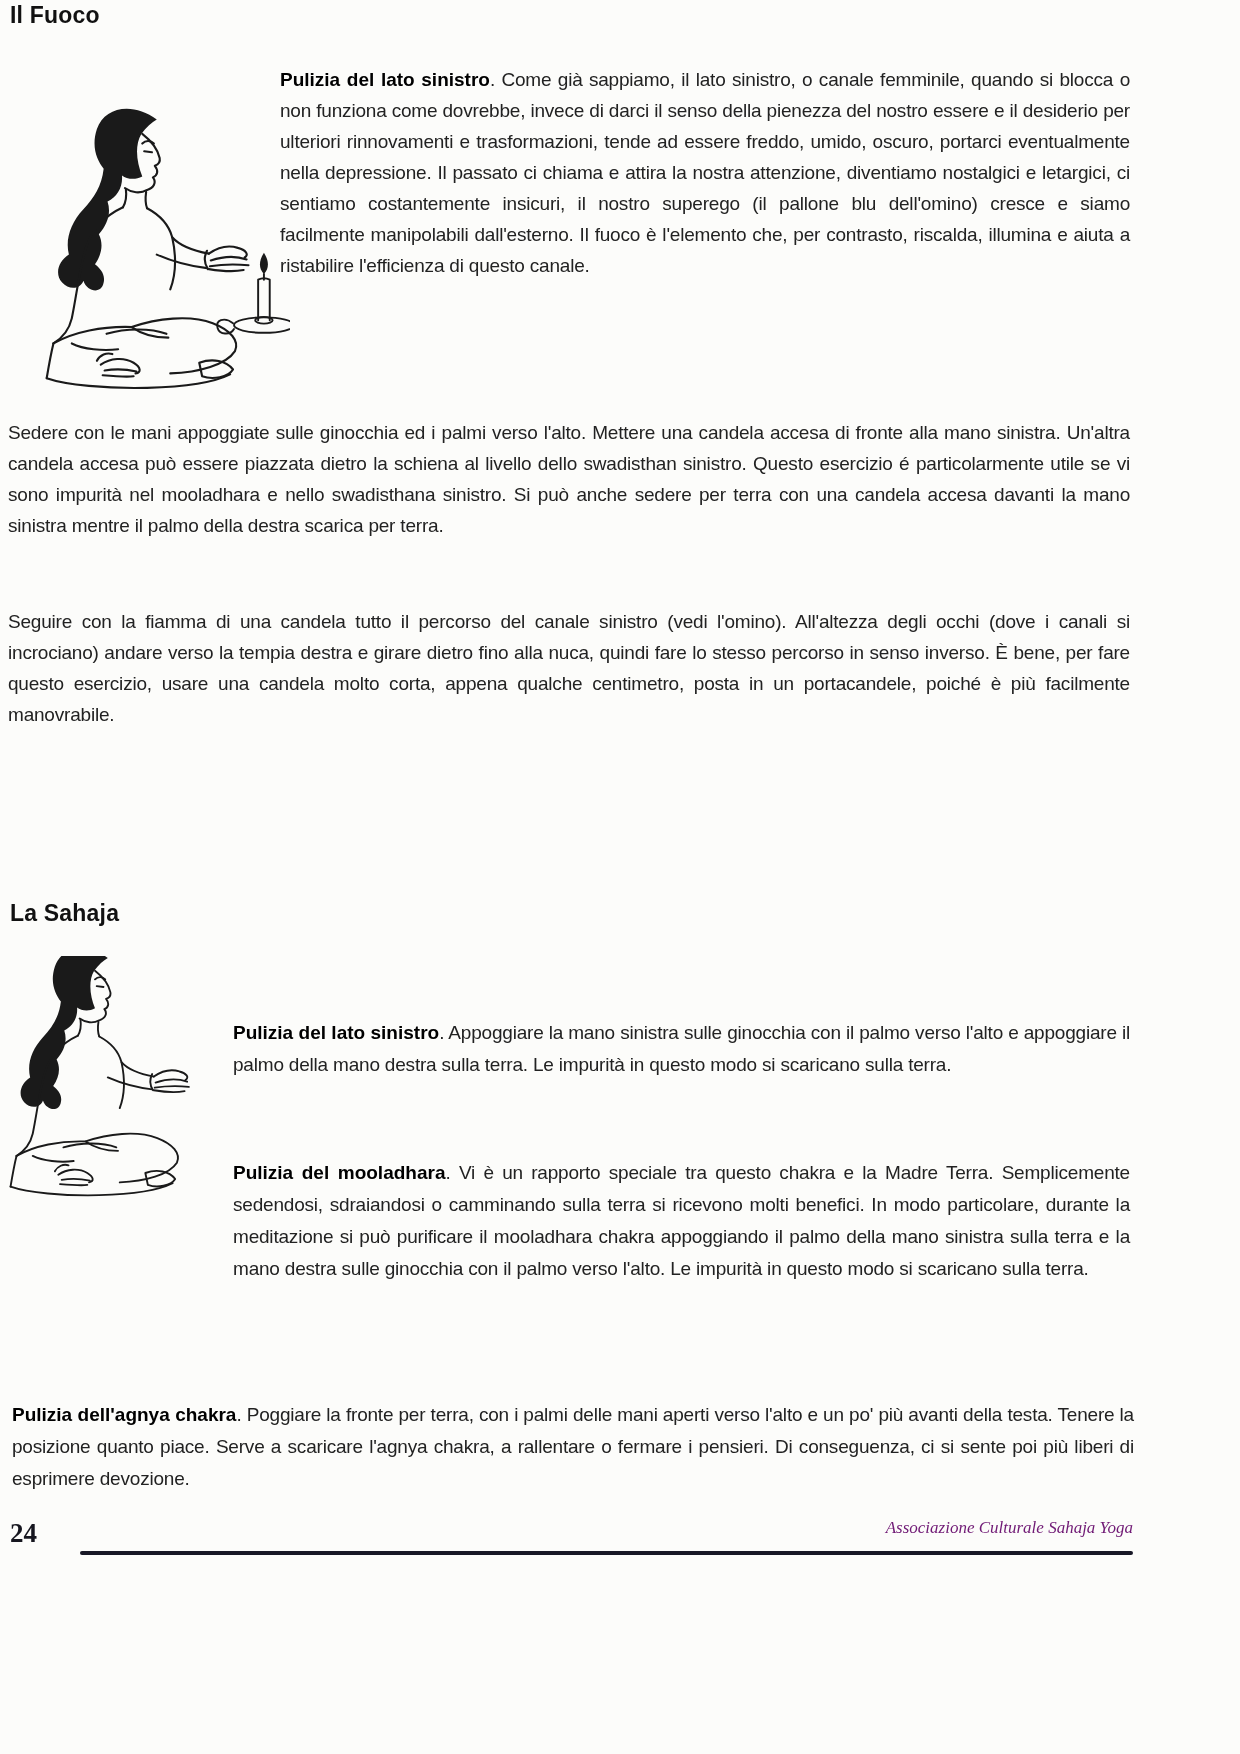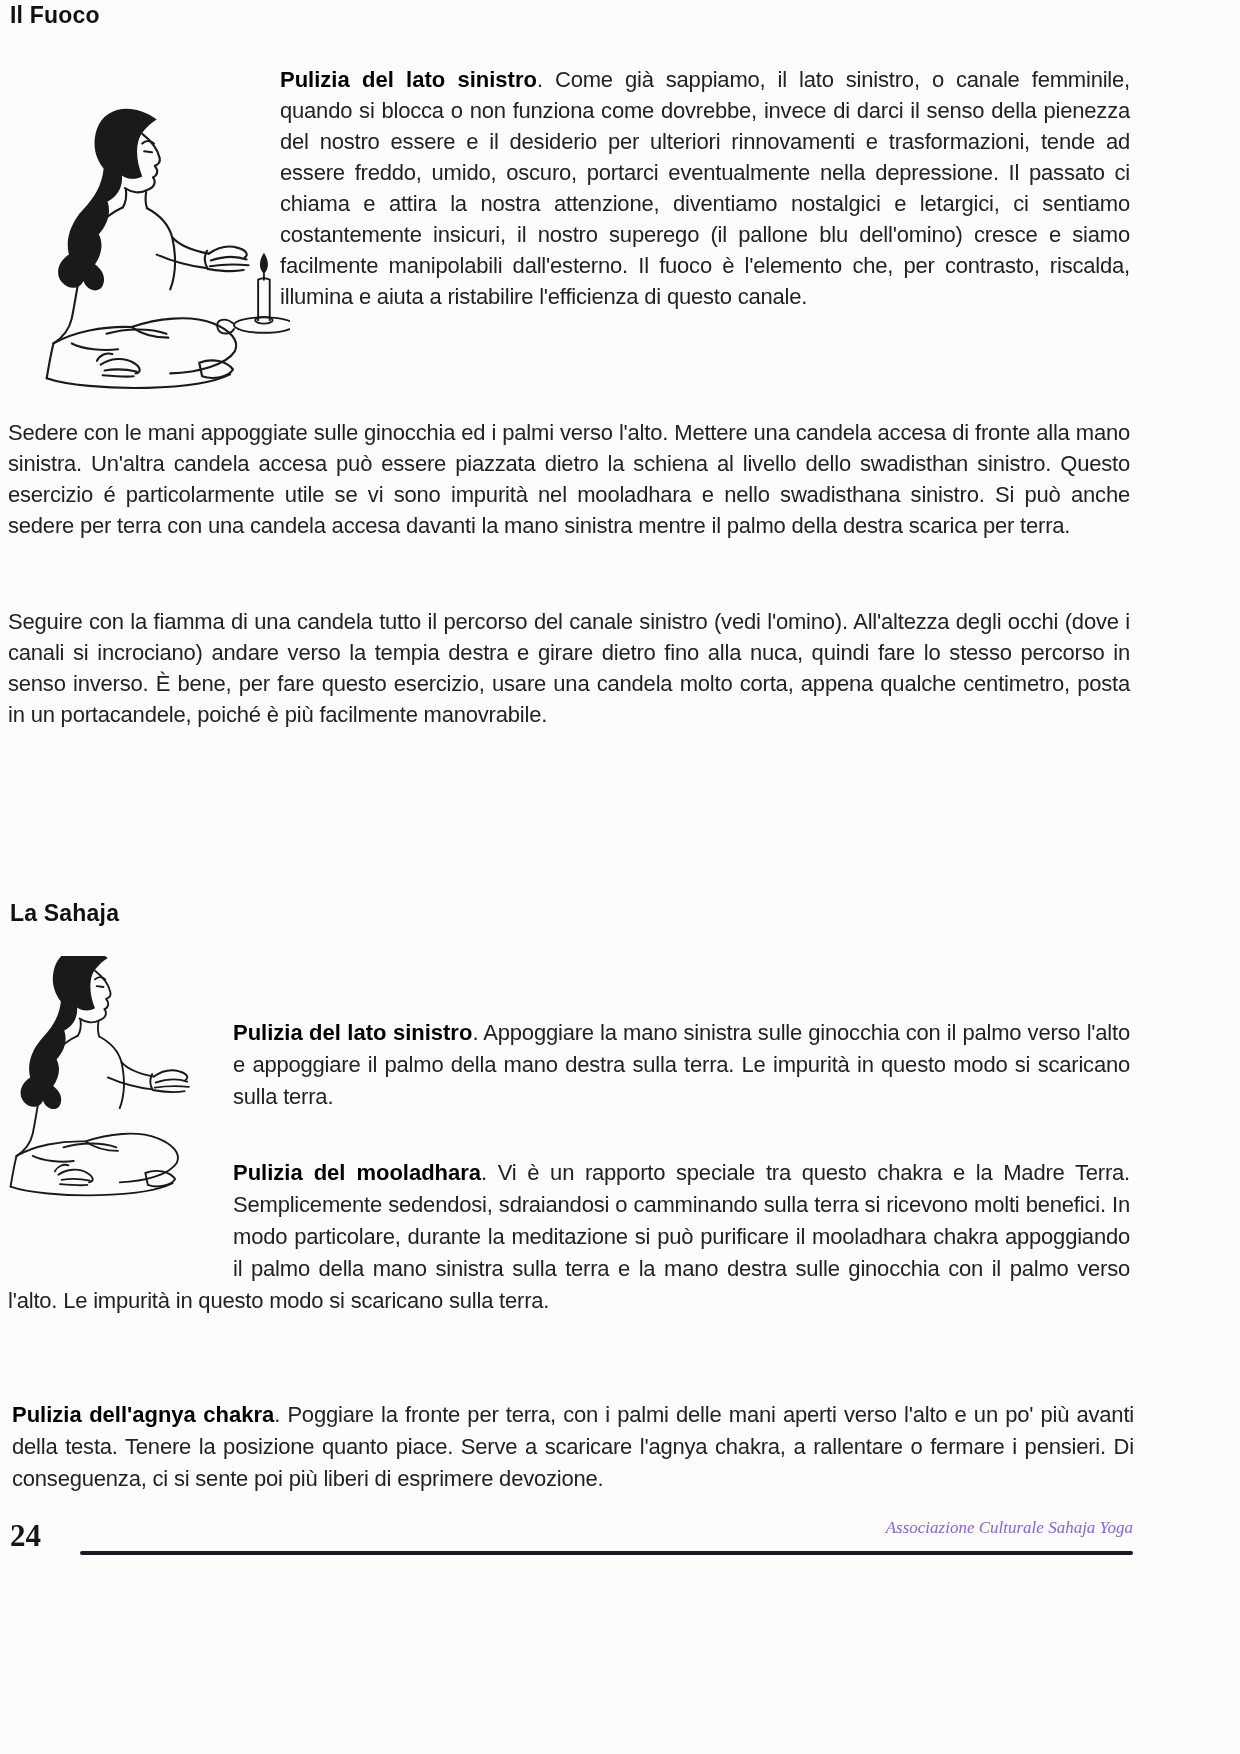--- a/index.html
+++ b/index.html
@@ -9,35 +9,35 @@
     font-family:"Liberation Sans","DejaVu Sans",sans-serif;
     color:#1f1f1f;
     overflow:hidden;
   }
   .abs{position:absolute;}
   h1.section-heading{
     margin:0;font-size:23px;font-weight:700;color:#111;
     letter-spacing:0.2px;font-family:"Liberation Sans",sans-serif;
   }
   p.body-text{
-    margin:0;font-size:22px;letter-spacing:-0.2px;
+    margin:0;font-size:19px;letter-spacing:-0.2px;
     text-align:justify;color:#222;
   }
   .s1{line-height:31px;}
   .s2{line-height:32px;}
   p.body-text b{color:#000;letter-spacing:0;}
   .wrap-spacer{float:left;width:225px;height:128px;}
   .figure svg{display:block;}
   .footer-pagenum{
     font-family:"Liberation Serif","DejaVu Serif",serif;
-    font-size:31px;font-weight:700;color:#16161f;
+    font-size:27px;font-weight:700;color:#16161f;
   }
   .footer-imprint{
     font-family:"Liberation Serif","DejaVu Serif",serif;
-    font-style:italic;font-size:17px;color:#8b5cf6;text-align:right;
+    font-style:italic;font-size:17px;color:#701a75;text-align:right;
   }
   .footer-rule{background:#181826;height:4px;border-radius:2px;}
 </style>
 </head>
 <body>
 
 <svg width="0" height="0" style="position:absolute" aria-hidden="true">
   <defs>
     <g id="seated-woman" stroke="#1a1a1a" stroke-width="2.2" fill="none" stroke-linecap="round" stroke-linejoin="round">
 

